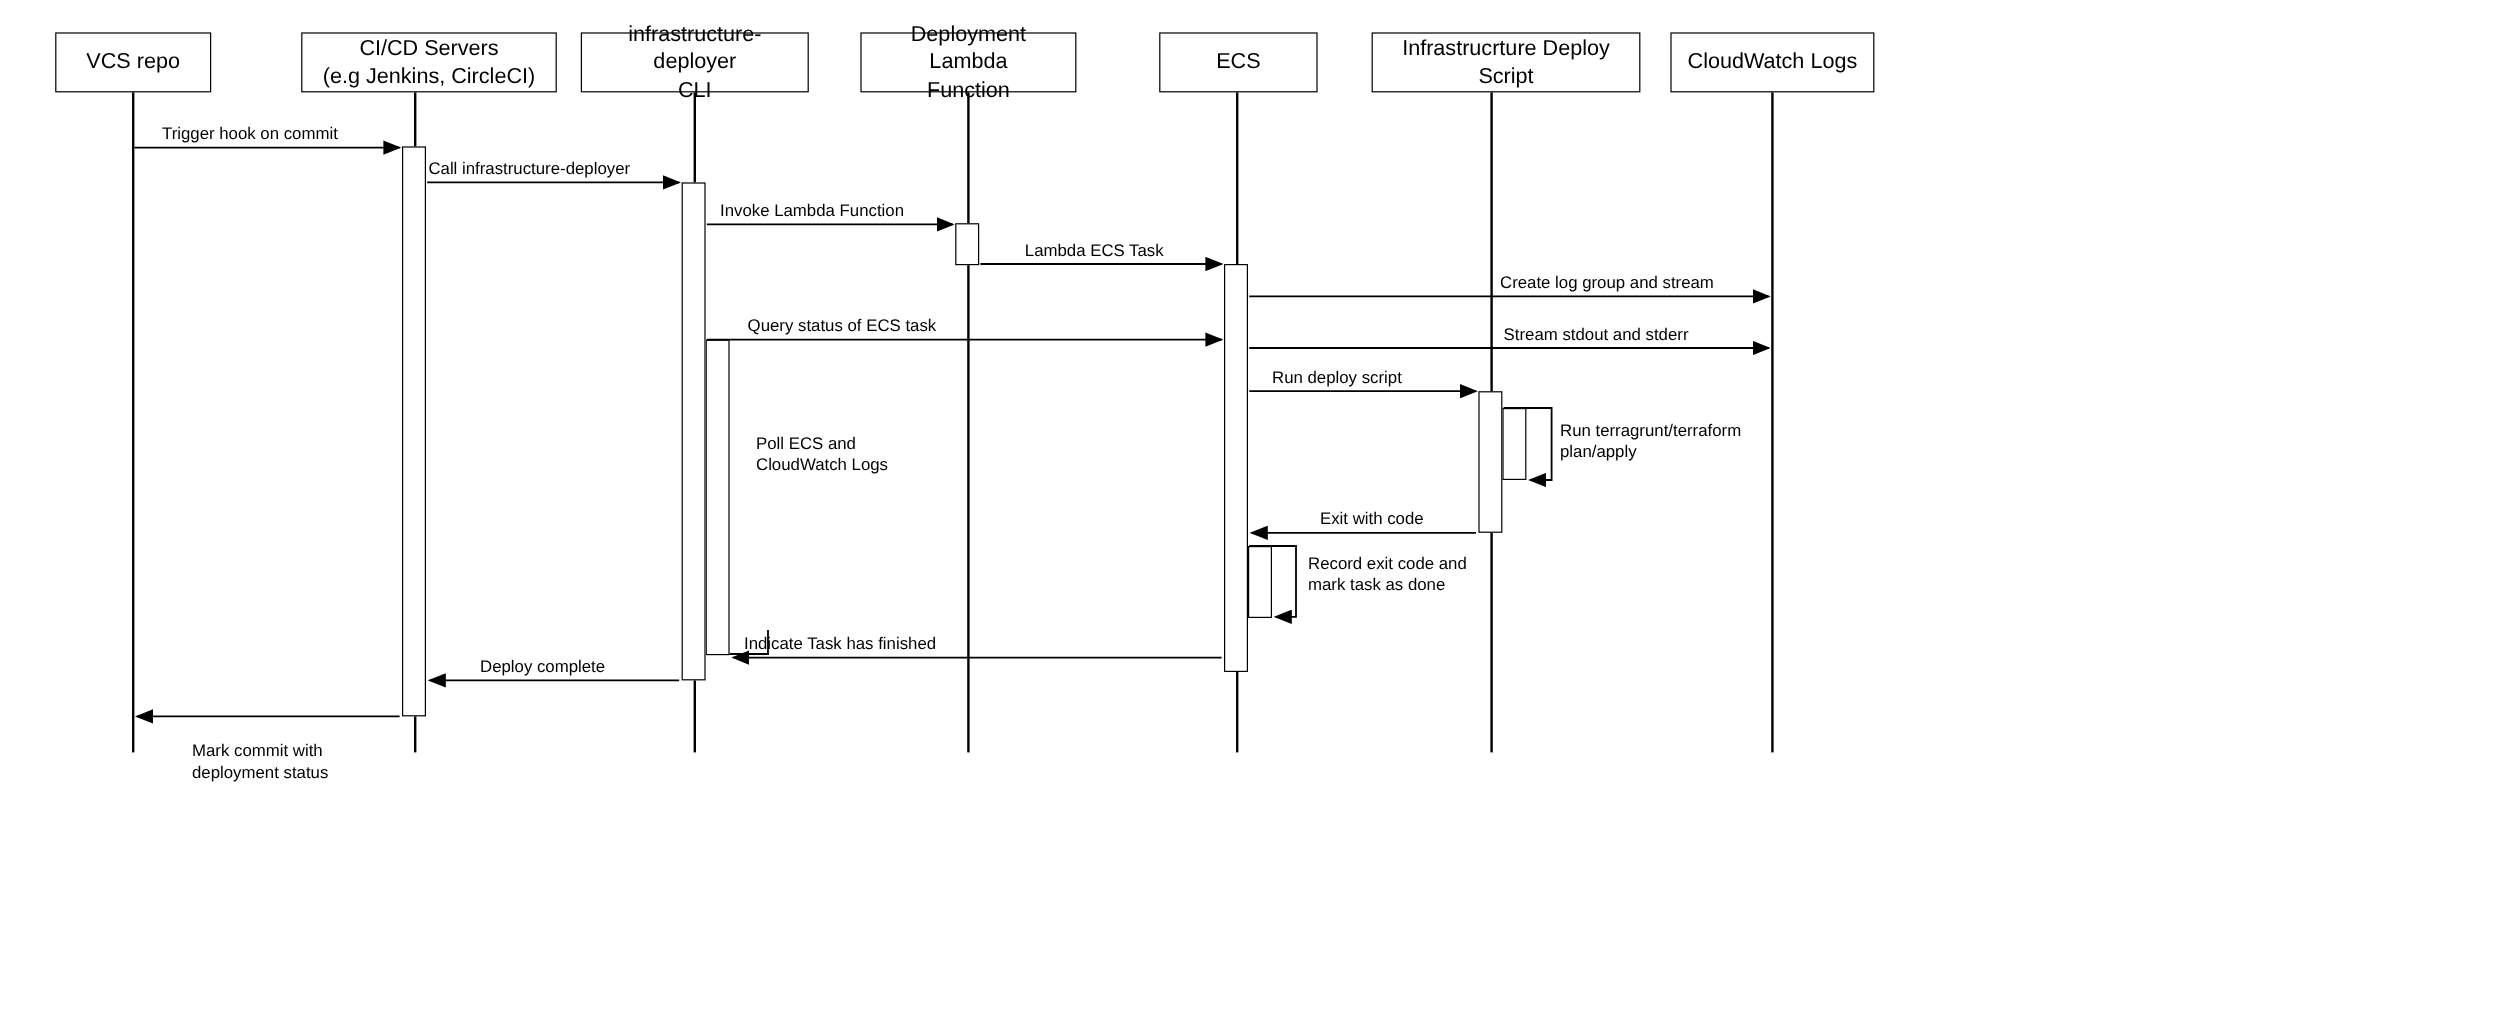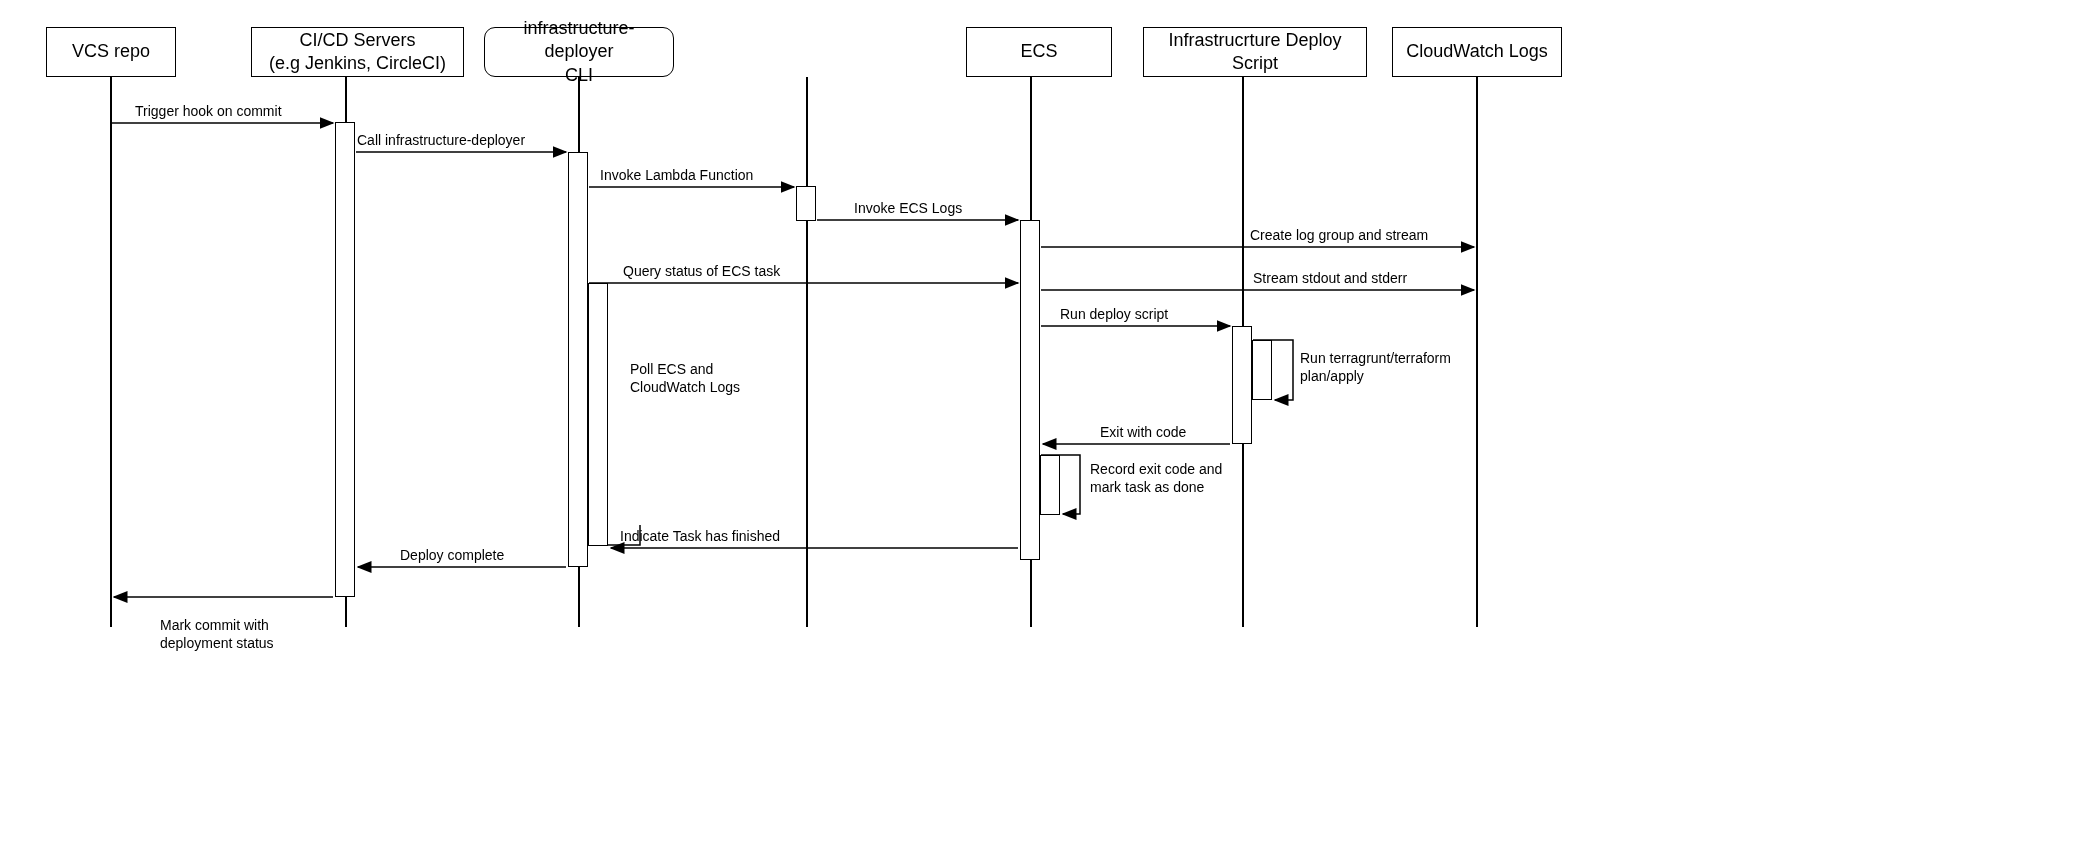--- a/index.html
+++ b/index.html
@@ -41,24 +41,27 @@
 <body>
 
 <div class="diagram">
 
   <div class="participant-box" style="left:46px; top:27px; width:130px; height:50px;justify-content:center;">
     <span>VCS repo</span>
   </div>
   <div class="participant-box" style="left:251px; top:27px; width:213px; height:50px;">
     <span>CI/CD Servers<br>(e.g Jenkins, CircleCI)</span>
   </div>
-  <div class="participant-box" style="left:484px; top:27px; width:190px; height:50px;border-radius:11px;">
+  <div class="participant-box" style="left:484px; top:27px; width:190px; height:50px;">
     <span>infrastructure-deployer<br>CLI</span>
   </div>
-  <div class="participant-box" style="left:966px; top:27px; width:146px; height:50px;">
+  <div class="participant-box" style="left:717px; top:27px; width:180px; height:50px;">
+    <span>Deployment Lambda<br>Function</span>
+  </div>
+  <div class="participant-box" style="left:966px; top:27px; width:132px; height:50px;">
     <span>ECS</span>
   </div>
   <div class="participant-box" style="left:1143px; top:27px; width:224px; height:50px;">
     <span>Infrastrucrture Deploy<br>Script</span>
   </div>
   <div class="participant-box" style="left:1392px; top:27px; width:170px; height:50px;">
     <span>CloudWatch Logs</span>
   </div>
 
   <div class="lifeline" style="left:110px; top:77px; height:550px;"></div>
@@ -112,21 +115,21 @@
     <line x1="1018" y1="548" x2="611" y2="548" stroke="#000" stroke-width="1.5" marker-end="url(#arrowhead)"></line>
 
     <line x1="566" y1="567" x2="358" y2="567" stroke="#000" stroke-width="1.5" marker-end="url(#arrowhead)"></line>
 
     <line x1="333" y1="597" x2="114" y2="597" stroke="#000" stroke-width="1.5" marker-end="url(#arrowhead)"></line>
   </svg>
 
   <div class="label" style="left:135px; top:102px;">Trigger hook on commit</div>
   <div class="label" style="left:357px; top:131px;">Call infrastructure-deployer</div>
   <div class="label" style="left:600px; top:166px;">Invoke Lambda Function</div>
-  <div class="label" style="left:854px; top:199px;">Invoke ECS Logs</div>
+  <div class="label" style="left:854px; top:199px;">Lambda ECS Task</div>
   <div class="label" style="left:1250px; top:226px;">Create log group and stream</div>
   <div class="label" style="left:623px; top:262px;">Query status of ECS task</div>
   <div class="label" style="left:1253px; top:269px;">Stream stdout and stderr</div>
   <div class="label" style="left:1060px; top:305px;">Run deploy script</div>
   <div class="label multi" style="left:1300px; top:349px; width:220px;">Run terragrunt/terraform<br>plan/apply</div>
   <div class="label multi" style="left:630px; top:360px; width:170px;">Poll ECS and<br>CloudWatch Logs</div>
   <div class="label" style="left:1100px; top:423px;">Exit with code</div>
   <div class="label multi" style="left:1090px; top:460px; width:200px;">Record exit code and<br>mark task as done</div>
   <div class="label" style="left:620px; top:527px;">Indicate Task has finished</div>
   <div class="label" style="left:400px; top:546px;">Deploy complete</div>

